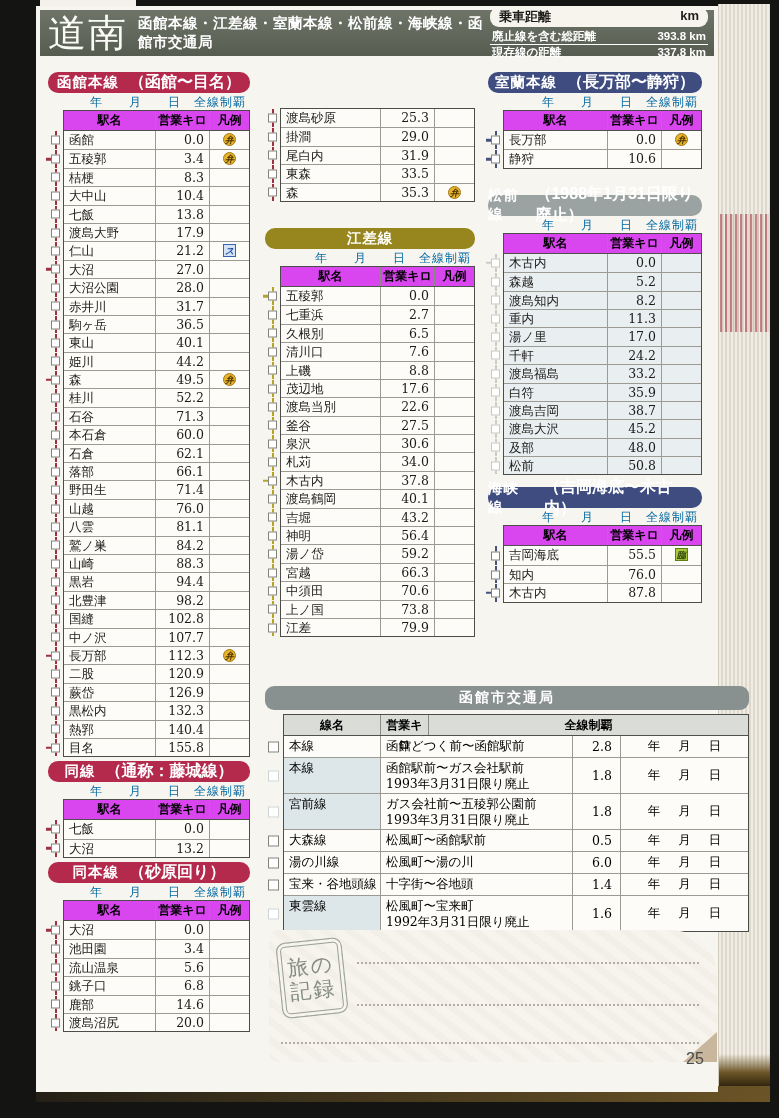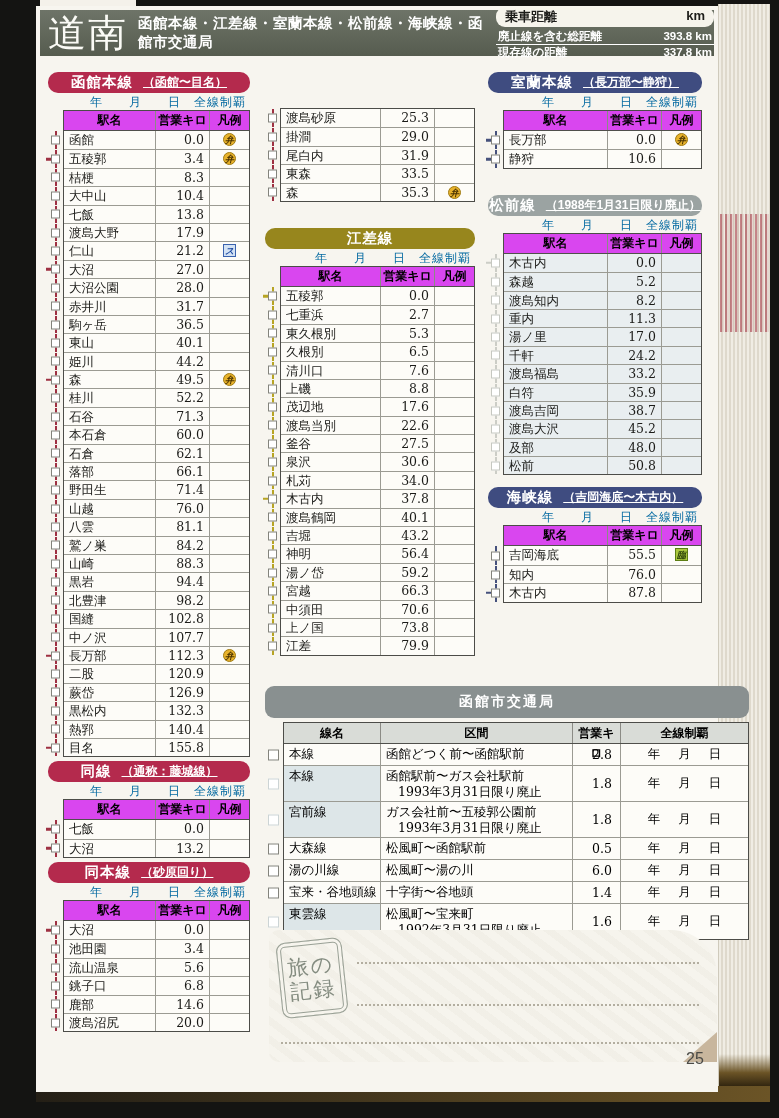--- a/index.html
+++ b/index.html
@@ -18,39 +18,39 @@
   .desk-strip { position:absolute; left:36px; top:1086px; width:734px; height:16px;
     background:linear-gradient(90deg,#241f16,#6b5426); }
   .corner-sliver { position:absolute; left:40px; top:0; width:96px; height:6px; background:#f4f1ea; }
   
   .region-bar { position:absolute; left:4px; top:4px; width:674px; height:46px;
     background:linear-gradient(180deg,#6e7468,#565c4f); color:#fff;
     display:flex; align-items:center; }
   .region-name { font-family:"DejaVu Serif","Liberation Serif",serif; font-size:38px;
     line-height:42px; padding:0 10px 0 8px; font-weight:400; letter-spacing:2px; color:#fbfbf6; }
   .region-lines { font-size:14.5px; font-weight:bold; letter-spacing:.5px; flex:1; }
-  .dist-box { width:218px; margin-right:0; font-size:11.5px; }
+  .dist-box { width:218px; margin-right:6px; font-size:11.5px; }
   .dist-pill { background:#f6f4ec; color:#1d1d1a; border-radius:9px; padding:1px 9px;
     display:flex; justify-content:space-between; font-size:13px; font-weight:bold; margin-bottom:2px; }
   .dist-row { display:flex; justify-content:space-between; font-weight:bold; padding:0 2px; line-height:15px; }
   .dist-row.first { border-bottom:1px solid #fff; }
   
   .col { position:absolute; }
   .col-left  { left:12px;  top:66px; width:202px; }
   .col-mid   { left:229px; top:102px; width:210px; }
   .col-right { left:452px; top:66px; width:214px; }
   
   .sec-hakodate,.sec-fujishiro,.sec-sawara,.sec-sawaracont { --accent:var(--c-crimson); --rail:var(--c-rail_red); }
   .sec-esashi  { --accent:var(--c-olive); --rail:var(--c-rail_olive); }
   .sec-muroran,.sec-kaikyo { --accent:var(--c-navy); --rail:var(--c-rail_navy); }
   .sec-matsumae { --accent:var(--c-matsumae_gray); --rail:var(--c-rail_faded); }
   .sec-title { height:21px; border-radius:10px; background:var(--accent); color:#fff;
     display:flex; align-items:center; justify-content:center; gap:10px; margin-bottom:2px; }
   .t-main { font-size:14.5px; font-weight:bold; letter-spacing:1px; }
-  .t-sub  { font-size:12px; font-weight:bold;text-decoration:underline; }
+  .t-sub  { font-size:16px; font-weight:bold; }
   .date-line { font-size:12px; color:#0369a1; text-align:right; padding-right:4px;
     height:15px; line-height:15px; letter-spacing:1px; }
   
   .st-table { position:relative; margin-left:15px; border:1.5px solid #4c4c48; background:#fdfcf8; }
   .st-head { display:flex; background:#d946ef; border-bottom:1.4px solid #50504c;
     font-size:12px; font-weight:bold; height:20px; line-height:19px; text-align:center; }
   .st-head .h-name { flex:1; }
   .st-head .h-km { width:54px; border-left:1px solid #8b8b85; }
   .st-head .h-leg { width:40px; border-left:1px solid #8b8b85; }
   .st-row { display:flex; height:18.4px; align-items:stretch; position:relative;
@@ -71,38 +71,38 @@
   
   .badge { display:inline-block; width:13px; height:13px; font-size:9px; line-height:12px;
     font-weight:bold; text-align:center; vertical-align:middle;
     font-family:"Liberation Sans","DejaVu Sans",sans-serif; }
   .badge.icon-none { visibility:hidden; }
   .icon-bento { background:var(--c-bento_bg); border:1px solid #a07b12; border-radius:50%; color:#4a3300; }
   .icon-su    { background:var(--c-su_bg); border:1px solid #3a62ae; color:#16449e; }
   .icon-rin   { background:var(--c-rin_bg); border:1px solid #5d7e14; color:#2c420a; } .gap26 { height:26px; } .gap12 { height:12px; } .gap4 { height:4px; }
   
   .tram { position:absolute; left:229px; top:680px; width:484px; }
-  .tram-title { height:32px; border-radius:9px; background:var(--c-tram_gray); color:#fff;
+  .tram-title { height:24px; border-radius:9px; background:var(--c-tram_gray); color:#fff;
     font-size:14px; font-weight:bold; letter-spacing:2px; display:flex; align-items:center;
     justify-content:center; margin-bottom:4px; }
   .tram-table { position:relative; margin-left:18px; border:1.5px solid #4c4c48; background:#fdfcf8; }
   .tram-head { display:flex; background:#d9dcd7; border-bottom:1.4px solid #50504c;
     font-size:12px; font-weight:bold; height:21px; line-height:20px; text-align:center; }
   .th-line { width:96px; } .th-sec { width:192px; border-left:1px solid #8b8b85; }
   .th-km { width:48px; border-left:1px solid #8b8b85; } .th-date { flex:1; border-left:1px solid #8b8b85;font-family:Liberation Serif, serif; }
   .tram-row { display:flex; position:relative; align-items:stretch;
     font-family:"DejaVu Serif","Liberation Serif",serif; font-size:12.5px; }
   .tram-row + .tram-row { border-top:1px solid #9b9b93; }
   .t-rail { position:absolute; left:-18px; top:0; width:18px; height:100%; }
   .t-rail .cbox { left:2px; width:11px; height:11px; }
   .tram-row.abolished .t-rail .cbox { border-color:#ccd4d5; }
   .t-line { width:96px; padding:2px 0 0 5px; }
   .tram-row.abolished .t-line { background:#dde6e8; }
   .t-sec { width:192px; border-left:1px solid #9b9b93; padding:2px 0 1px 5px; line-height:16px; }
-  .t-note { display:block;margin-left:12px; } .t-note:empty { display:none; }
+  .t-note { display:block; } .t-note:empty { display:none; }
   .t-km { width:48px; border-left:1px solid #9b9b93; text-align:center; display:flex;
     align-items:center; justify-content:flex-end; padding-right:8px; }
   .t-date { flex:1; border-left:1px solid #9b9b93; display:flex; align-items:center;
     justify-content:center; letter-spacing:7px; font-size:12.5px; padding-left:7px; }
   .tram-row > span { min-height:21px; }
   
   .note { position:absolute; left:233px; top:924px; width:448px; height:132px;
     background:
       repeating-linear-gradient(37deg,rgba(210,205,190,.12) 0 7px,rgba(255,255,255,0) 7px 15px),
       #f6f4ed;
@@ -672,28 +672,20 @@
 
             <div class="st-row">
               <span class="rail">
                 <i class="cbox"></i>
               </span>
               <span class="c-name">七重浜</span>
               <span class="c-km">2.7</span>
               <span class="c-leg"><i class="badge icon-none"></i></span>
             </div>
 
-            <div class="st-row">
-              <span class="rail">
-                <i class="cbox"></i>
-              </span>
-              <span class="c-name">東久根別</span>
-              <span class="c-km">5.3</span>
-              <span class="c-leg"><i class="badge icon-none"></i></span>
-            </div>
 
             <div class="st-row">
               <span class="rail">
                 <i class="cbox"></i>
               </span>
               <span class="c-name">久根別</span>
               <span class="c-km">6.5</span>
               <span class="c-leg"><i class="badge icon-none"></i></span>
             </div>
 
@@ -1057,21 +1049,20 @@
           </div>
       </div>
     </section>
   </div>
 
   <div class="tram">
     <div class="tram-title">函館市交通局</div>
     <div class="tram-table">
       <div class="tram-head">
         <span class="th-line">線名</span>
-        <span class="th-sec">区間</span>
         <span class="th-km">営業キロ</span>
         <span class="th-date">全線制覇</span>
       </div>
       <div>
 
           <div class="tram-row">
             <span class="t-rail">
               <i class="cbox"></i>
             </span>
             <span class="t-line">本線</span>

